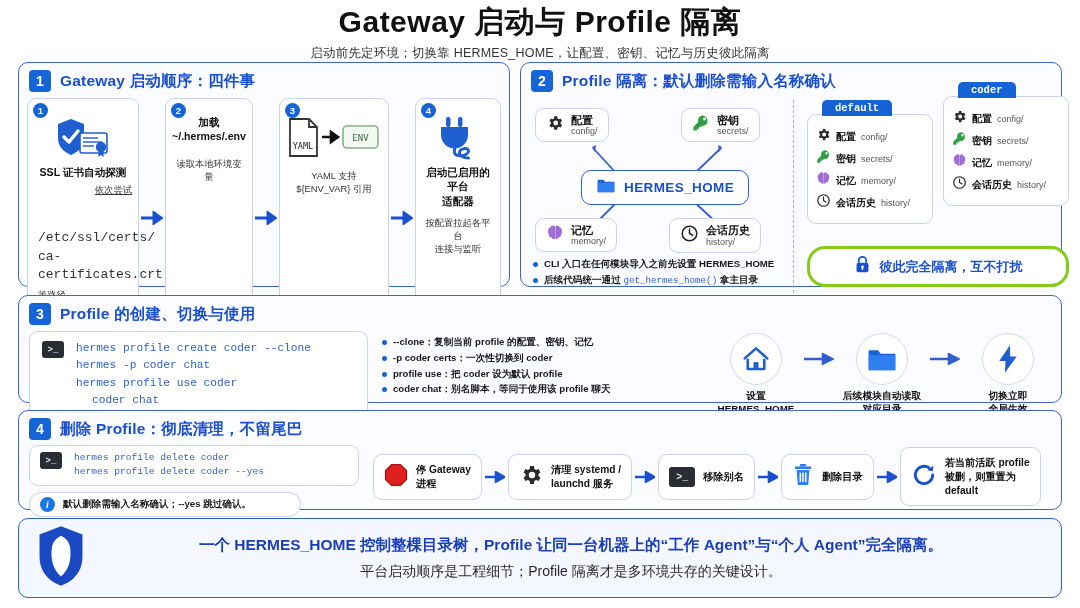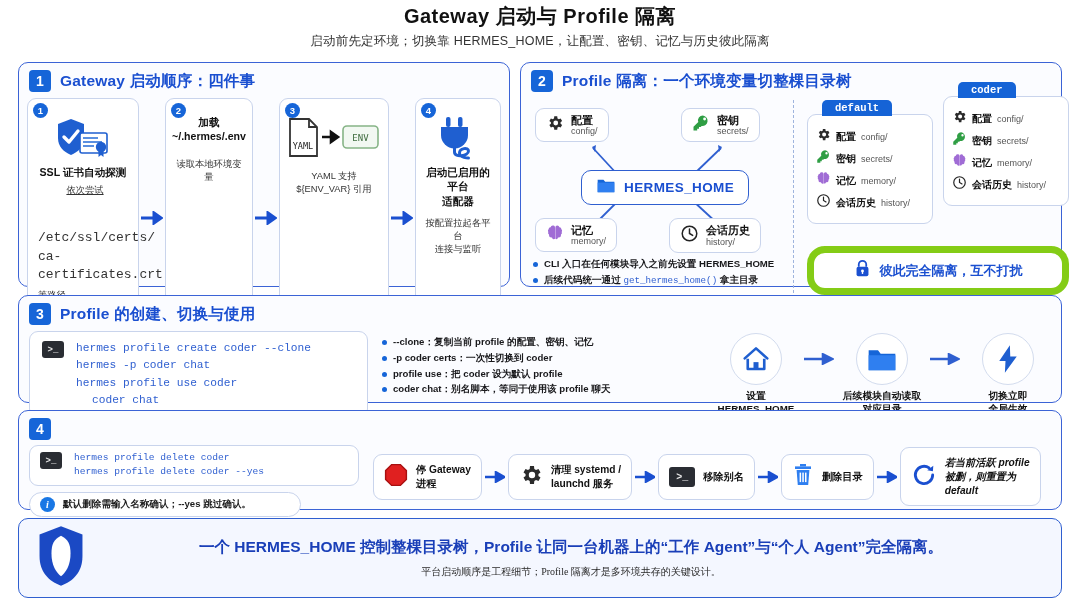--- a/index.html
+++ b/index.html
@@ -8,21 +8,21 @@
     background: #ffffff;
     font-family: "Liberation Sans", "DejaVu Sans", sans-serif;
     color: #1a1a1a;
     overflow: hidden;
   }
   .page { position: relative; width: 1080px; height: 608px; padding: 0; }
 
   
   .header { text-align: center; padding-top: 5px; }
   .header h1 {
-    font-size: 20px; font-weight: 800; letter-spacing: .5px;
+    font-size: 30px; font-weight: 800; letter-spacing: .5px;
     color: #111111; line-height: 1.15;
   }
   .header .subtitle {
     font-size: 12.5px; color: #333; margin-top: 5px; letter-spacing: .2px;
   }
 
   
   .panel {
     border: 1.4px solid #3b63d6;
     border-radius: 10px;
@@ -134,21 +134,21 @@
     padding: 2px 13px 2px 13px;
     border-radius: 5px 5px 0 0;
     font-family: "Liberation Mono","DejaVu Sans Mono",monospace;
   }
   .frow { display: flex; align-items: center; gap: 5px; margin: 3px 0; }
   .frow .fl { font-size: 10px; font-weight: 700; color: #111; white-space: nowrap; }
   .frow .fp { font-size: 9px; color: #555; white-space: nowrap; }
 
   .iso-bar {
     position: absolute;
-    border: 7px solid #84cc16; border-radius: 18px; background: #fff;
+    border: 3px solid #84cc16; border-radius: 18px; background: #fff;
     display: flex; align-items: center; justify-content: center; gap: 9px;
     padding: 6px 0;
   }
   .iso-bar .txt { font-size: 13px; font-weight: 800; color: #1a4fd0; }
 
   
   .term {
     border: 1px solid #c9d4ec; border-radius: 9px; background: #fff;
     display: flex; align-items: flex-start; gap: 12px;
     padding: 8px 12px;
@@ -191,21 +191,21 @@
   
   .footer {
     position: absolute; left: 18px; top: 518px; width: 1044px; height: 80px;
     border: 1.6px solid #2f5fd0; border-radius: 10px;
     background: #f4f7ff;
     display: flex; align-items: center; gap: 14px;
     padding: 0 18px;
   }
   .footer .ftext { text-align: center; flex: 1; }
   .footer .f1 { font-size: 15.5px; font-weight: 800; color: #1a3fb8; line-height: 1.3; }
-  .footer .f2 { font-size: 10px; color: #2a2a2a; margin-top: 7px; font-family: Liberation Serif, serif; }
+  .footer .f2 { font-size: 14px; color: #2a2a2a; margin-top: 7px; }
 </style>
 </head>
 <body>
 
 <div class="page">
 
   <div class="header">
     <h1>Gateway 启动与 Profile 隔离</h1>
     <div class="subtitle">启动前先定环境；切换靠 HERMES_HOME，让配置、密钥、记忆与历史彼此隔离</div>
   </div>
@@ -226,21 +226,21 @@
             <path d="M9 21 l5 5 l9 -11" stroke="#fff" stroke-width="3.4" fill="none" stroke-linecap="round" stroke-linejoin="round"></path>
             <rect x="25" y="17" width="27" height="20" rx="2" fill="#fff" stroke="#1f5fd0" stroke-width="1.6"></rect>
             <rect x="28" y="21" width="15" height="2" fill="#5a8fe0"></rect>
             <rect x="28" y="25" width="19" height="2" fill="#5a8fe0"></rect>
             <rect x="28" y="29" width="11" height="2" fill="#5a8fe0"></rect>
             <circle cx="46" cy="31" r="5.2" fill="#1f5fd0"></circle>
             <path d="M43.5 35 l0 6 l2.5 -2 l2.5 2 l0 -6 z" fill="#1f5fd0"></path>
           </svg>
         </div>
         <div class="step-title">SSL 证书自动探测</div>
-        <div class="step-desc" style="text-align:center; padding-left:4px;text-decoration:underline;">依次尝试</div>
+        <div class="step-desc" style="text-align:right; padding-left:4px;text-decoration:underline;">依次尝试</div>
         <div class="step-desc mono" style="text-align:left; padding-left:4px; white-space:pre-line;">/etc/ssl/certs/
 ca-certificates.crt</div>
         <div class="step-desc" style="text-align:left; padding-left:4px;">等路径</div>
         <div class="step-warn" style="text-align:left; padding-left:4px; white-space:pre-line;">必须在任何 HTTP 库
 导入之前完成</div>
       </div>
 
       <div class="arrow-sep">
         <svg width="22" height="14" viewBox="0 0 22 14">
             <path d="M0 7 H14 M13 2 L20 7 L13 12 Z" stroke="#1a4fd0" stroke-width="3" fill="#1a4fd0"></path>
@@ -300,21 +300,21 @@
 
     <div class="note" style="margin:10px 9px 0 9px;">
       <div class="i-icon">i</div>
       <span>这些步骤都是工程启动标配，关键在于执行顺序。</span>
     </div>
   </div>
 
   <div class="panel" style="left:520px; top:62px; width:542px; height:225px;">
     <div class="panel-head">
       <div class="badge">2</div>
-      <div class="panel-title">Profile 隔离：一个环境变量切整棵目录树</div>
+      <div class="panel-title">Profile 隔离：默认删除需输入名称确认</div>
     </div>
 
     <div class="p2-body">
 
       <div class="p2-left">
 
         <svg width="255" height="140" style="position:absolute; left:0; top:0;">
           <path d="M88 78 L64 52" stroke="#2f5fd0" stroke-width="1.8" fill="none"></path>
           <path d="M67 49 L63 51 L66 56" fill="#2f5fd0"></path>
           <path d="M165 78 L192 52" stroke="#2f5fd0" stroke-width="1.8" fill="none"></path>
@@ -552,20 +552,21 @@
           <div class="cf-label" style="white-space:pre-line;">切换立即
 全局生效</div>
         </div>
       </div>
     </div>
   </div>
 
   <div class="panel" style="left:18px; top:410px; width:1044px; height:100px;">
     <div class="panel-head">
       <div class="badge">4</div>
+      <div class="panel-title">删除 Profile：彻底清理，不留尾巴</div>
     </div>
 
     <div style="display:flex; align-items:flex-start; padding:3px 10px 0 10px; gap:14px;">
 
       <div style="width:330px;">
         <div class="term" style="padding:5px 10px;">
           <div class="term-icon">&gt;_</div>
           <div class="term-lines small">
             <div>hermes profile delete coder</div>
             <div>hermes profile delete coder --yes</div>
@@ -637,21 +638,21 @@
             </svg>
         </div>
 
         <div class="del-card">
           <span>
             <svg width="26" height="26" viewBox="0 0 24 24">
                 <path d="M20 12a8 8 0 1 1-3.3-6.5" stroke="#1a4fd0" stroke-width="2.6" fill="none" stroke-linecap="round"></path>
                 <path d="M20.6 3.4 L20.2 8.6 L15 7.6 Z" fill="#1a4fd0"></path>
               </svg>
           </span>
-          <span class="dl" style="white-space:pre-line;font-style:italic;">若当前活跃 profile
+          <span class="dl" style="white-space:pre-line;">若当前活跃 profile
 被删，则重置为
 default</span>
         </div>
       </div>
     </div>
   </div>
 
   <div class="footer">
     <span>
       <svg width="48" height="62" viewBox="0 0 40 52">

